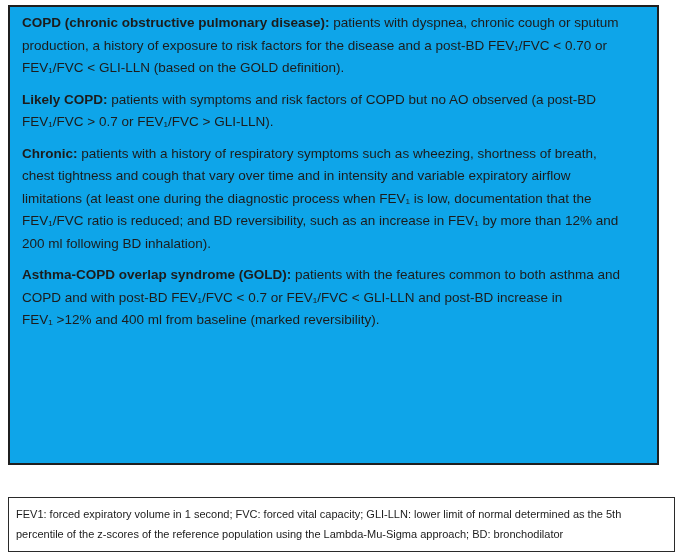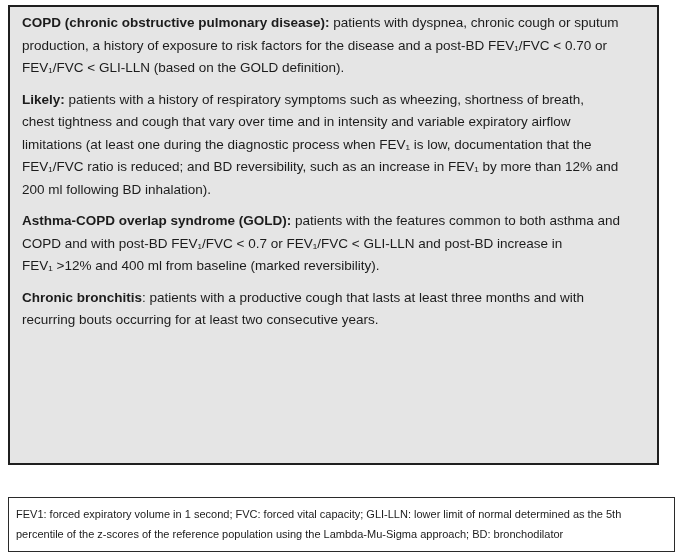--- a/index.html
+++ b/index.html
@@ -18,21 +18,21 @@
     background: #ffffff;
     overflow: hidden;
   }
   .defs-box {
     position: absolute;
     left: 8px;
     top: 5px;
     width: 651px;
     height: 460px;
     border: 2px solid #1f1f1f;
-    background: #e5e5e5;
+    background: #0ea5e9;
     padding: 5px 10px 2px 12px;
     overflow: hidden;
   }
   .def {
     margin: 0 0 9px 0;
     font-size: 13.5px;
     line-height: 22.5px;
     color: #1c1c1c;
     white-space: pre-line;
     letter-spacing: 0px;
@@ -63,34 +63,34 @@
 <body>
 
 <div class="page">
 
   <div class="defs-box">
 
     <p class="def"><b>COPD (chronic obstructive pulmonary disease):</b><span> patients with dyspnea, chronic cough or sputum
 production, a history of exposure to risk factors for the disease and a post-BD FEV₁/FVC &lt; 0.70 or
 FEV₁/FVC &lt; GLI-LLN (based on the GOLD definition).</span></p>
 
+    <p class="def"><b>Likely COPD:</b><span> patients with symptoms and risk factors of COPD but no AO observed (a post-BD
+FEV₁/FVC &gt; 0.7 or FEV₁/FVC &gt; GLI-LLN).</span></p>
 
-    <p class="def"><b>Likely:</b><span> patients with a history of respiratory symptoms such as wheezing, shortness of breath,
+    <p class="def"><b>Chronic:</b><span> patients with a history of respiratory symptoms such as wheezing, shortness of breath,
 chest tightness and cough that vary over time and in intensity and variable expiratory airflow
 limitations (at least one during the diagnostic process when FEV₁ is low, documentation that the
 FEV₁/FVC ratio is reduced; and BD reversibility, such as an increase in FEV₁ by more than 12% and
 200 ml following BD inhalation).</span></p>
 
     <p class="def"><b>Asthma-COPD overlap syndrome (GOLD):</b><span> patients with the features common to both asthma and
 COPD and with post-BD FEV₁/FVC &lt; 0.7 or FEV₁/FVC &lt; GLI-LLN and post-BD increase in
 FEV₁ &gt;12% and 400 ml from baseline (marked reversibility).</span></p>
 
 
-    <p class="def"><b>Chronic bronchitis</b><span>: patients with a productive cough that lasts at least three months and with
-recurring bouts occurring for at least two consecutive years.</span></p>
 
   </div>
 
   <div class="foot-box">
     <p class="foot-text">FEV1: forced expiratory volume in 1 second; FVC: forced vital capacity; GLI-LLN: lower limit of normal determined as the 5th
 percentile of the z-scores of the reference population using the Lambda-Mu-Sigma approach; BD: bronchodilator</p>
   </div>
 
 </div>
 

